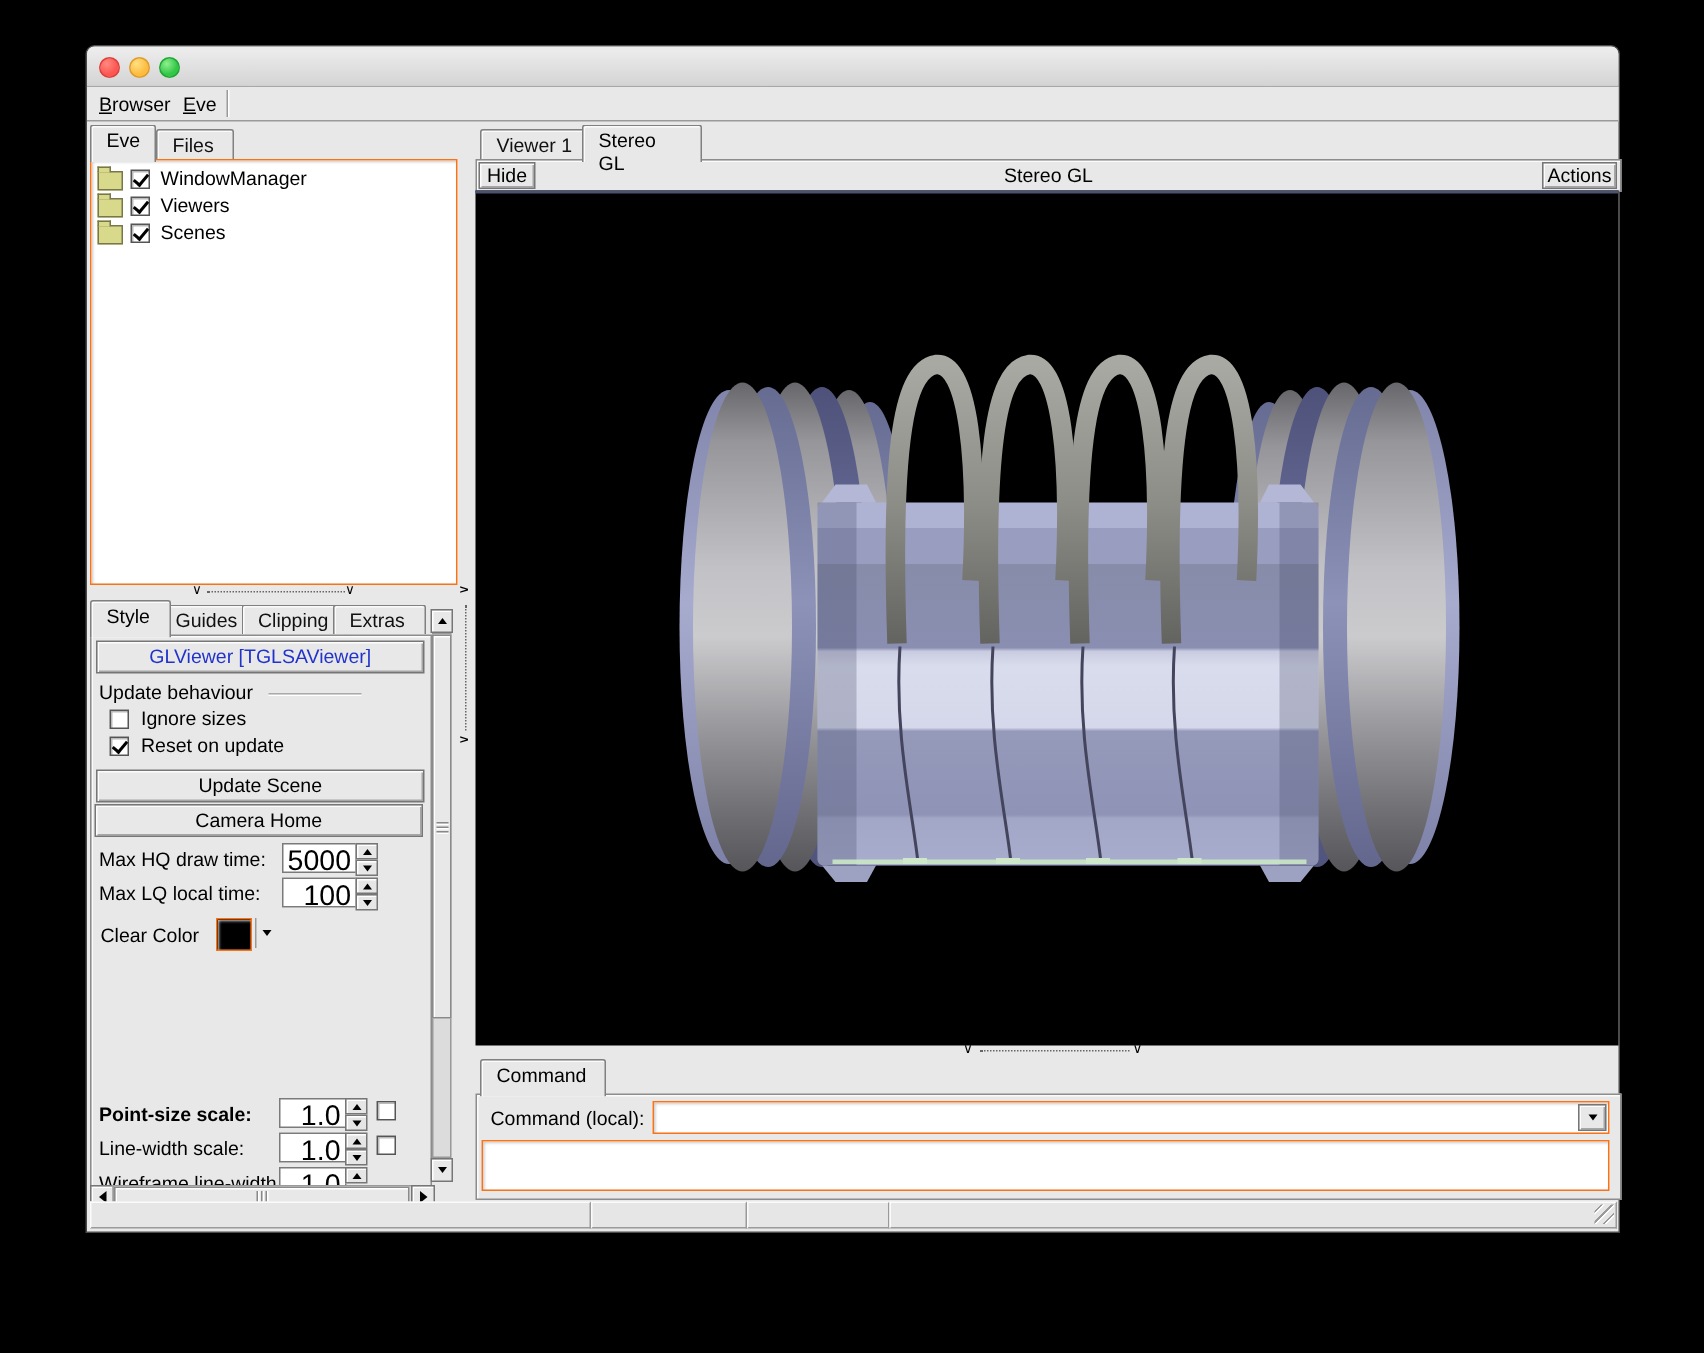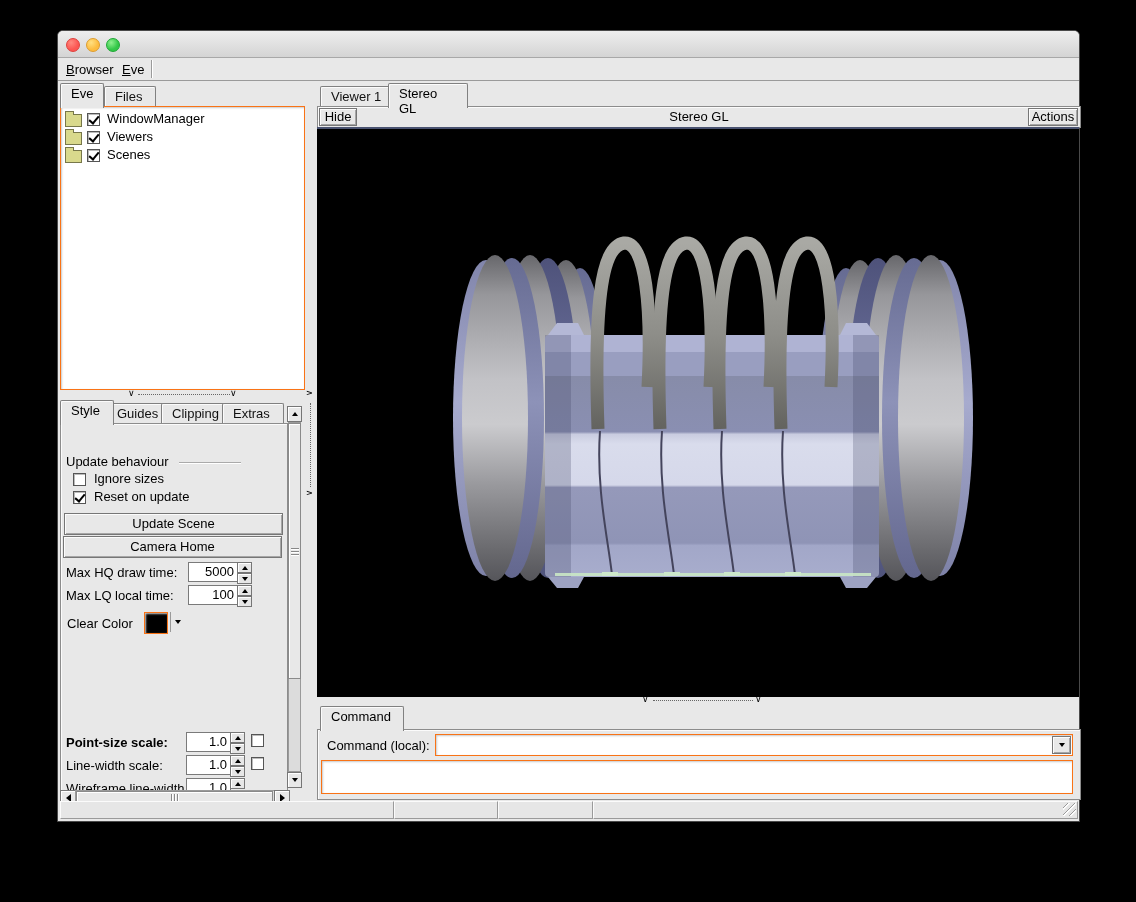--- a/index.html
+++ b/index.html
@@ -40,21 +40,21 @@
   .folder::before{content:"";position:absolute;left:-1px;top:-4px;width:7px;height:3px;
         background:#d9d98c;border:1px solid #77774a;border-bottom:none;}
   
   .spin{width:13px;}
   .spinbtn{width:13px;height:9px;border:1px solid #767676;background:#e6e6e6;
            box-shadow:inset 1px 1px 0 #fff;display:flex;align-items:center;justify-content:center;}
   .tri-u{width:0;height:0;border-left:3px solid transparent;border-right:3px solid transparent;border-bottom:4px solid #000;}
   .tri-d{width:0;height:0;border-left:3px solid transparent;border-right:3px solid transparent;border-top:4px solid #000;}
   .tri-l{width:0;height:0;border-top:4px solid transparent;border-bottom:4px solid transparent;border-right:5px solid #000;}
   .tri-r{width:0;height:0;border-top:4px solid transparent;border-bottom:4px solid transparent;border-left:5px solid #000;}
-  .entry{background:#fff;border:1px solid #7a7a7a;font-size:13px;text-align:right;padding:1px 3px 0 0;}
+  .entry{background:#fff;border:1px solid #7a7a7a;font-size:19px;text-align:right;padding:1px 3px 0 0;}
   
   .group{border:1px solid #8a8a8a;}
   .legend{position:absolute;top:-8px;left:8px;background:#e8e8e8;padding:0 4px;font-size:13px;}
   .hline{height:1px;background:#aaa;box-shadow:0 1px 0 #fff;}
   
   .dot-h{border-top:1px dotted #666;}
   .dot-v{border-left:1px dotted #666;}
   .chev{font-size:9px;line-height:8px;color:#000;}
   
   .sb-track{background:#dcdcdc;border:1px solid #9a9a9a;}
@@ -117,20 +117,21 @@
       <div class="abs dot-h" style="left:78px;top:6px;width:92px;"></div>
       <span class="abs chev" style="left:170px;top:1px;">∨</span>
     </div>
 
     <div class="abs tab active" style="left:2px;top:319px;width:32px;"><span>Style</span></div>
     <div class="abs tab inactive" style="left:48px;top:319px;width:42px;"><span>Guides</span></div>
     <div class="abs tab inactive" style="left:103px;top:319px;width:48px;"><span>Clipping</span></div>
     <div class="abs tab inactive" style="left:164px;top:319px;width:40px;"><span>Extras</span></div>
 
     <div class="abs frame" style="left:2px;top:342px;width:226px;height:366px;overflow:hidden;">
+      <div class="abs btn3d blue" style="left:3px;top:3px;width:217px;height:20px;"><span>GLViewer [TGLSAViewer]</span></div>
 
       <span class="abs rowlab" style="left:5px;top:30px;">Update behaviour</span>
       <div class="abs hline" style="left:118px;top:38px;width:62px;"></div>
 
       <span class="abs cb" style="left:12px;top:49px;"></span>
       <span class="abs rowlab" style="left:33px;top:47px;">Ignore sizes</span>
       <span class="abs cb checked" style="left:12px;top:67px;"></span>
       <span class="abs rowlab" style="left:33px;top:65px;">Reset on update</span>
 
       <div class="abs btn3d" style="left:3px;top:89px;width:217px;height:20px;"><span>Update Scene</span></div>

